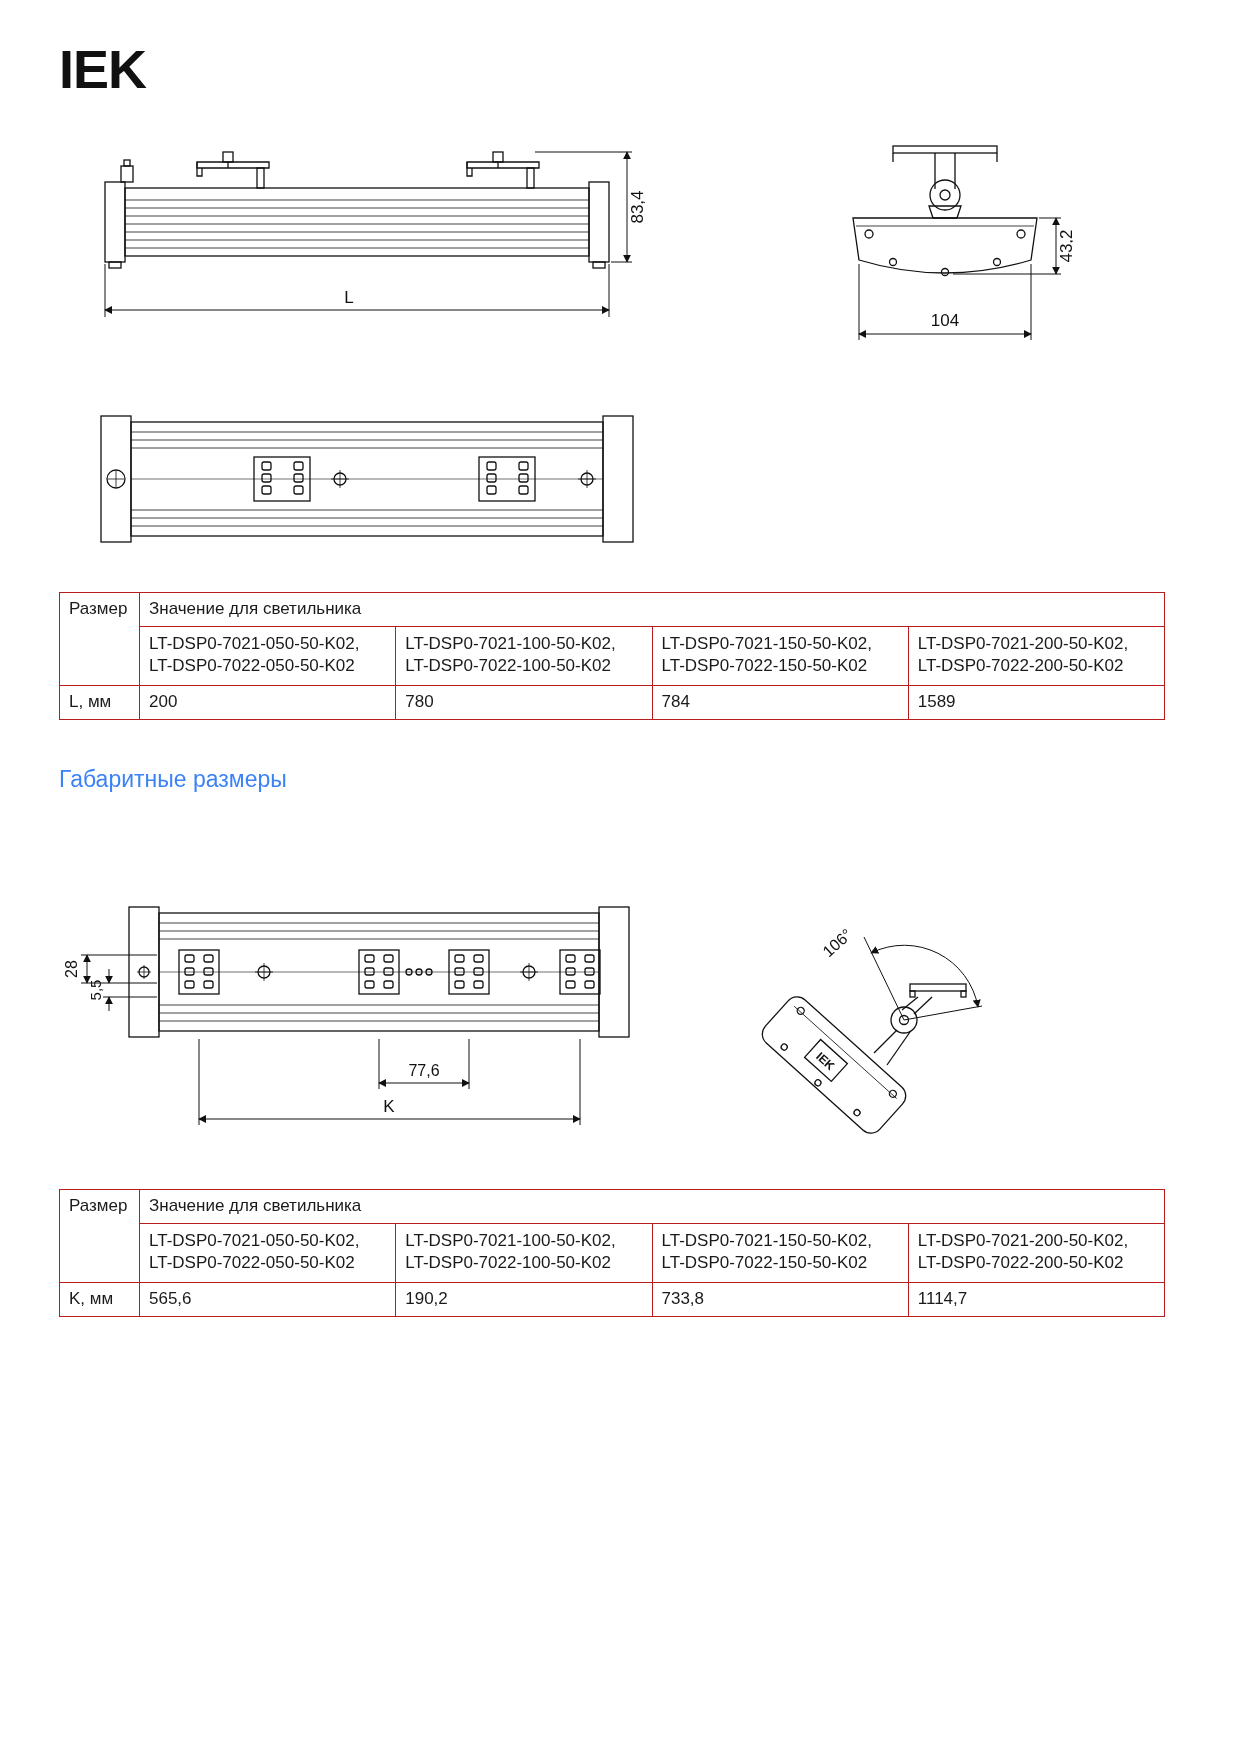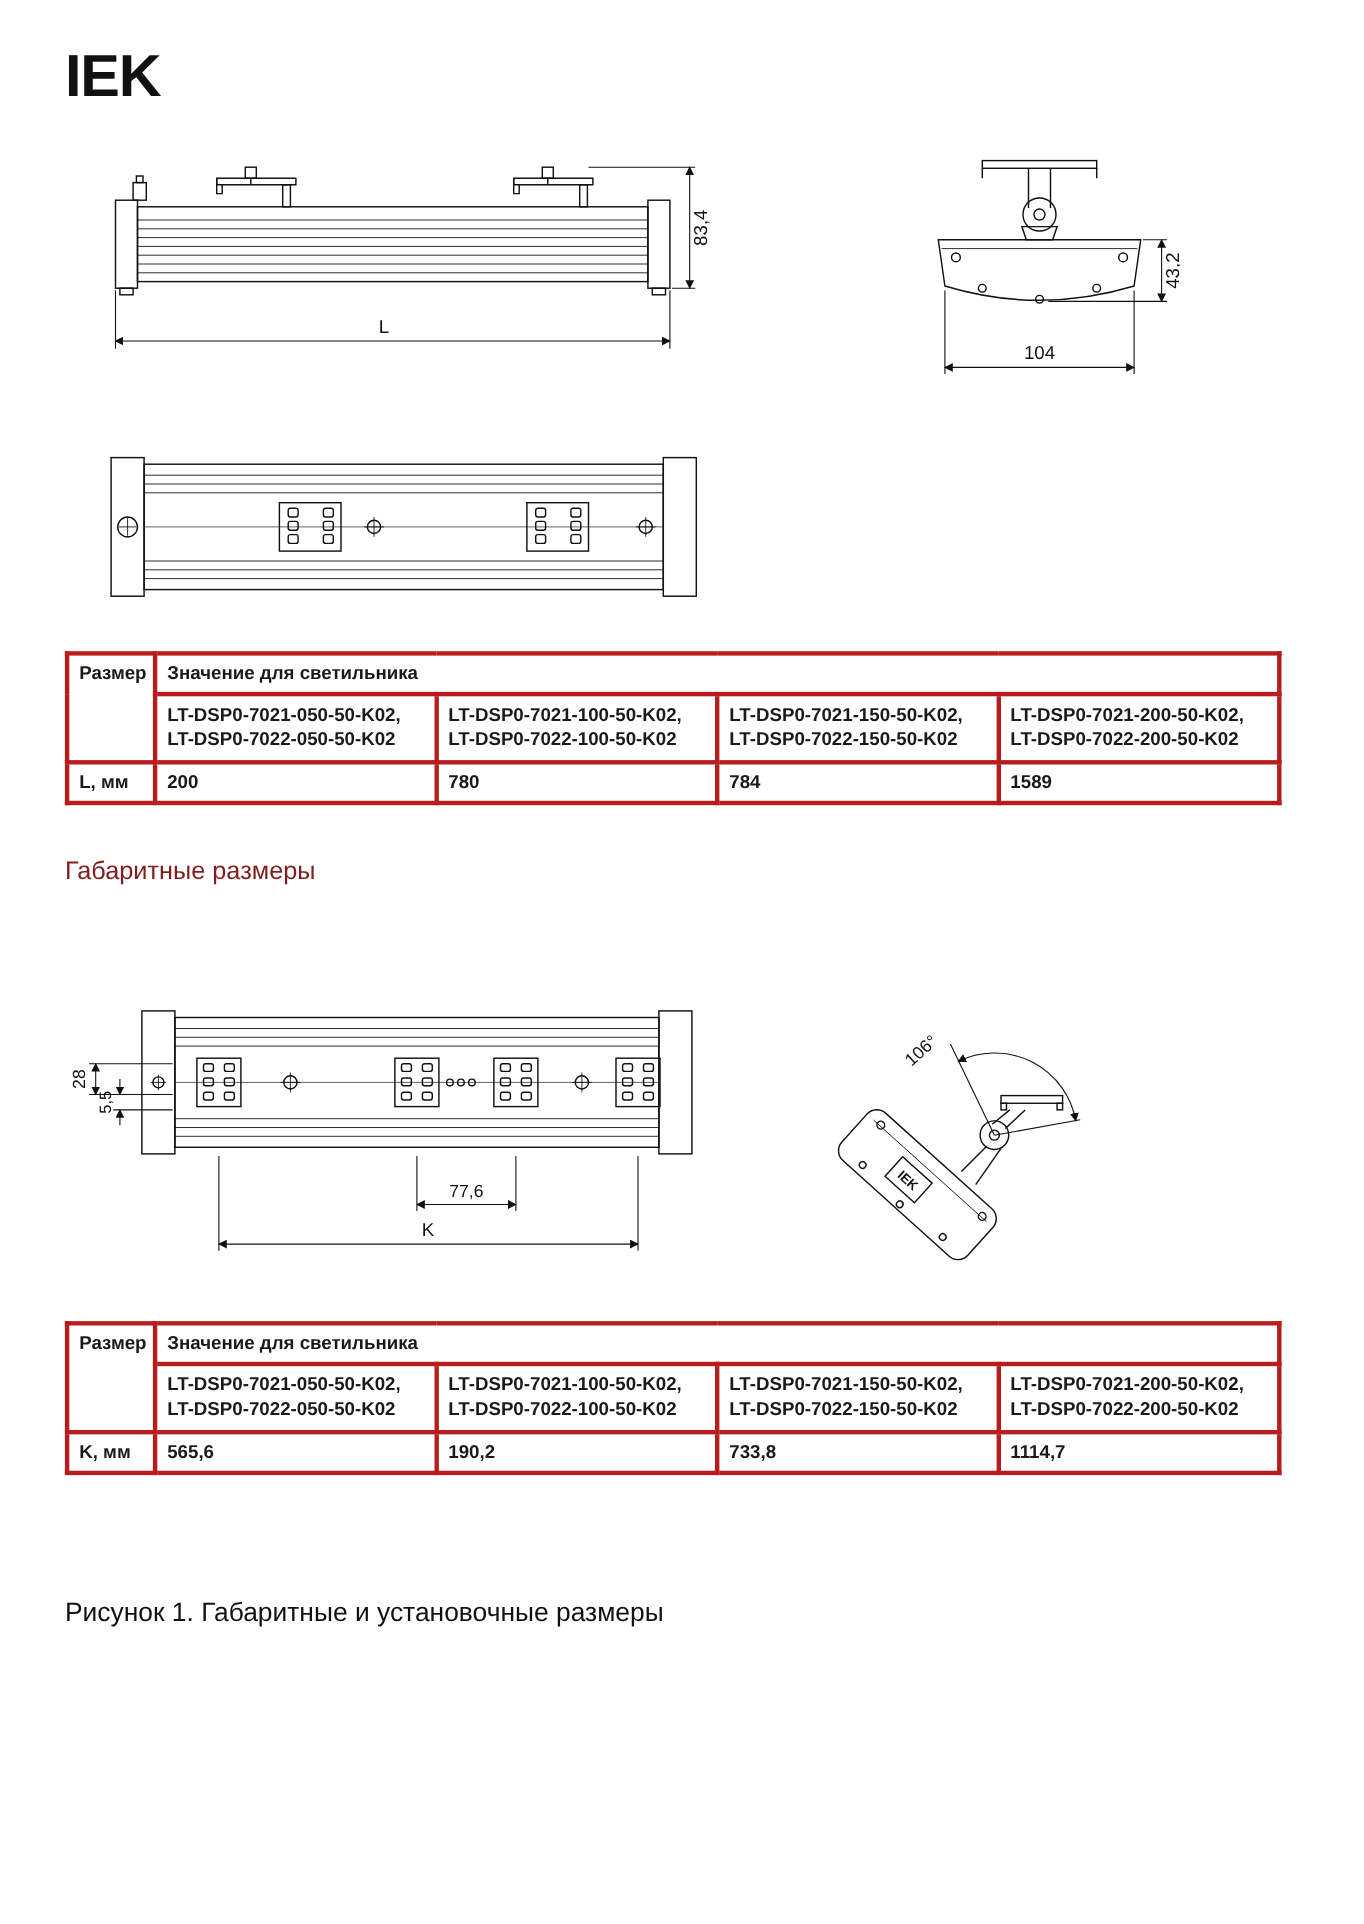--- a/index.html
+++ b/index.html
@@ -34,30 +34,30 @@
   svg text { font-family:"Liberation Sans","DejaVu Sans",sans-serif; fill:#111; }
 
   table.dim-table {
     width:100%;
     border-collapse:collapse;
     table-layout:fixed;
     margin-top:38px;
     font-size:17px;
   }
   table.dim-table td {
-    border:4px solid #b91c1c;
+    border:1px solid #b91c1c;
     padding:6px 9px 7px 9px;
     text-align:left;
     vertical-align:top;
-    font-weight:700;
+    font-weight:400;
   }
   col.c-size { width:80px; }
   .model-cell { white-space:pre-line; line-height:1.32; }
 
-  .caption { font-size:23px; margin-top:46px; color:#7f1d1d; }
+  .caption { font-size:23px; margin-top:46px; color:#3b82f6; }
   .figure-caption { font-size:24px; margin-top:112px; color:#111; }
 </style>
 </head>
 <body>
 
 <div class="page">
 
   <div class="logo">IEK</div>
 
   <div class="row1">
@@ -369,15 +369,14 @@
         <td>K, мм</td>
         <td>565,6</td>
         <td>190,2</td>
         <td>733,8</td>
         <td>1114,7</td>
       </tr>
     </tbody>
   </table>
 
 
-  <div class="figure-caption">Рисунок 1. Габаритные и установочные размеры</div>
 
 </div>
 
 </body></html>

